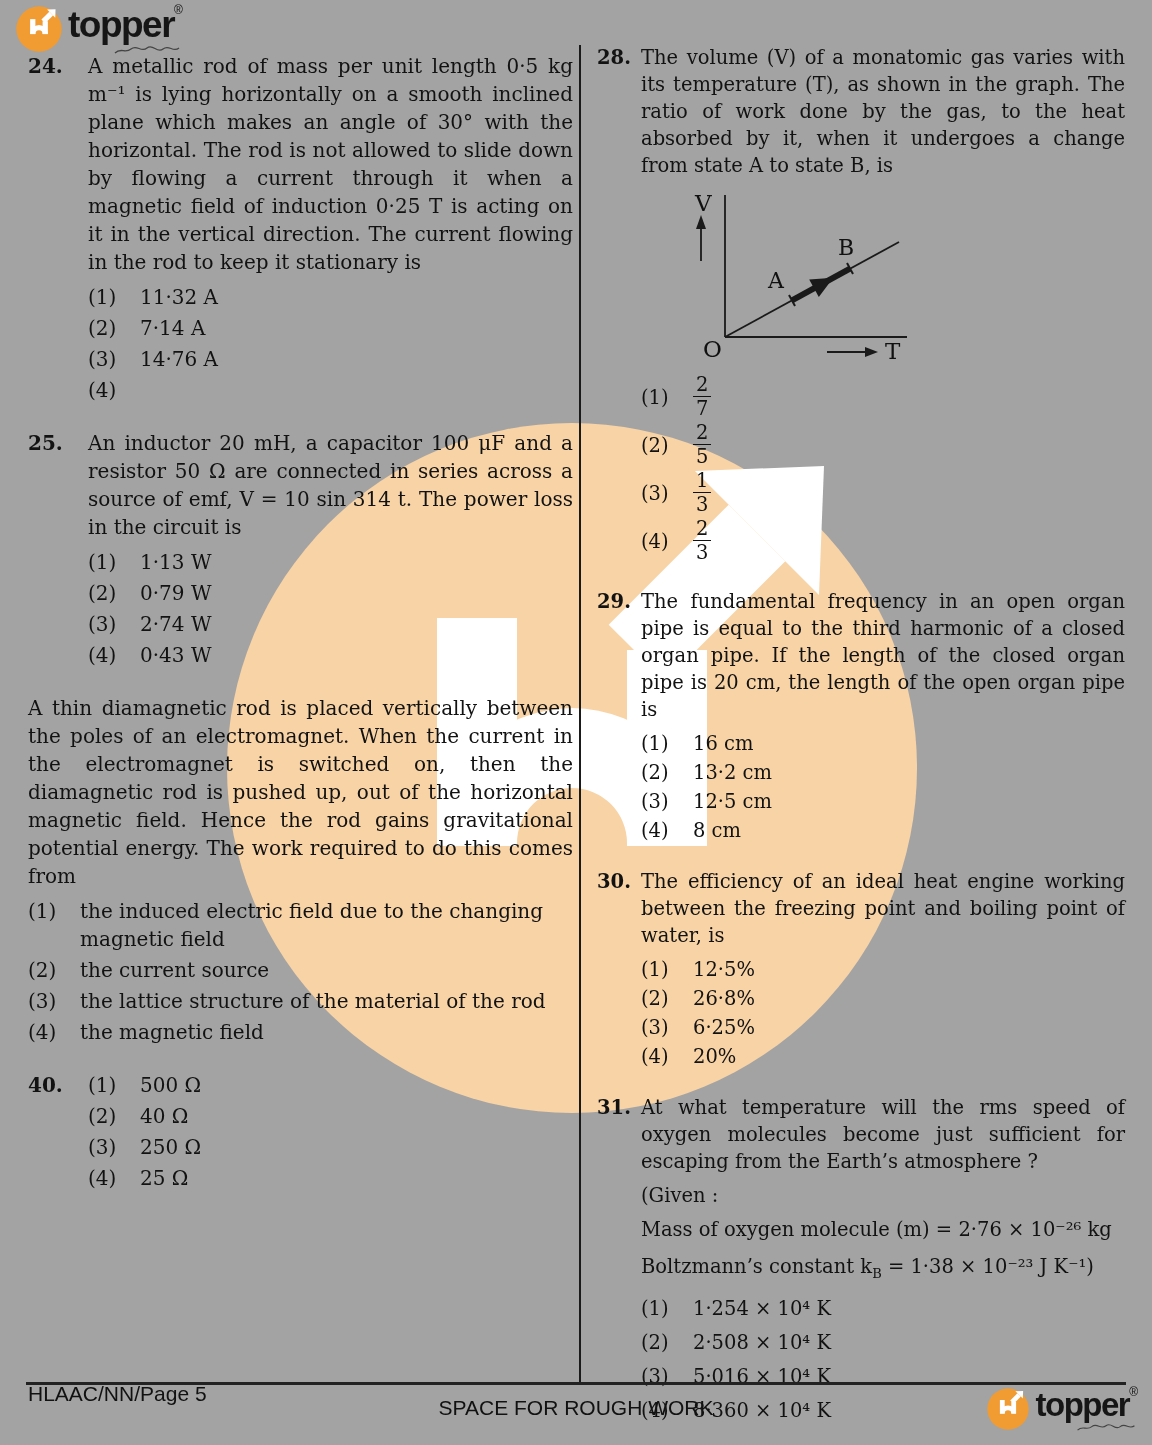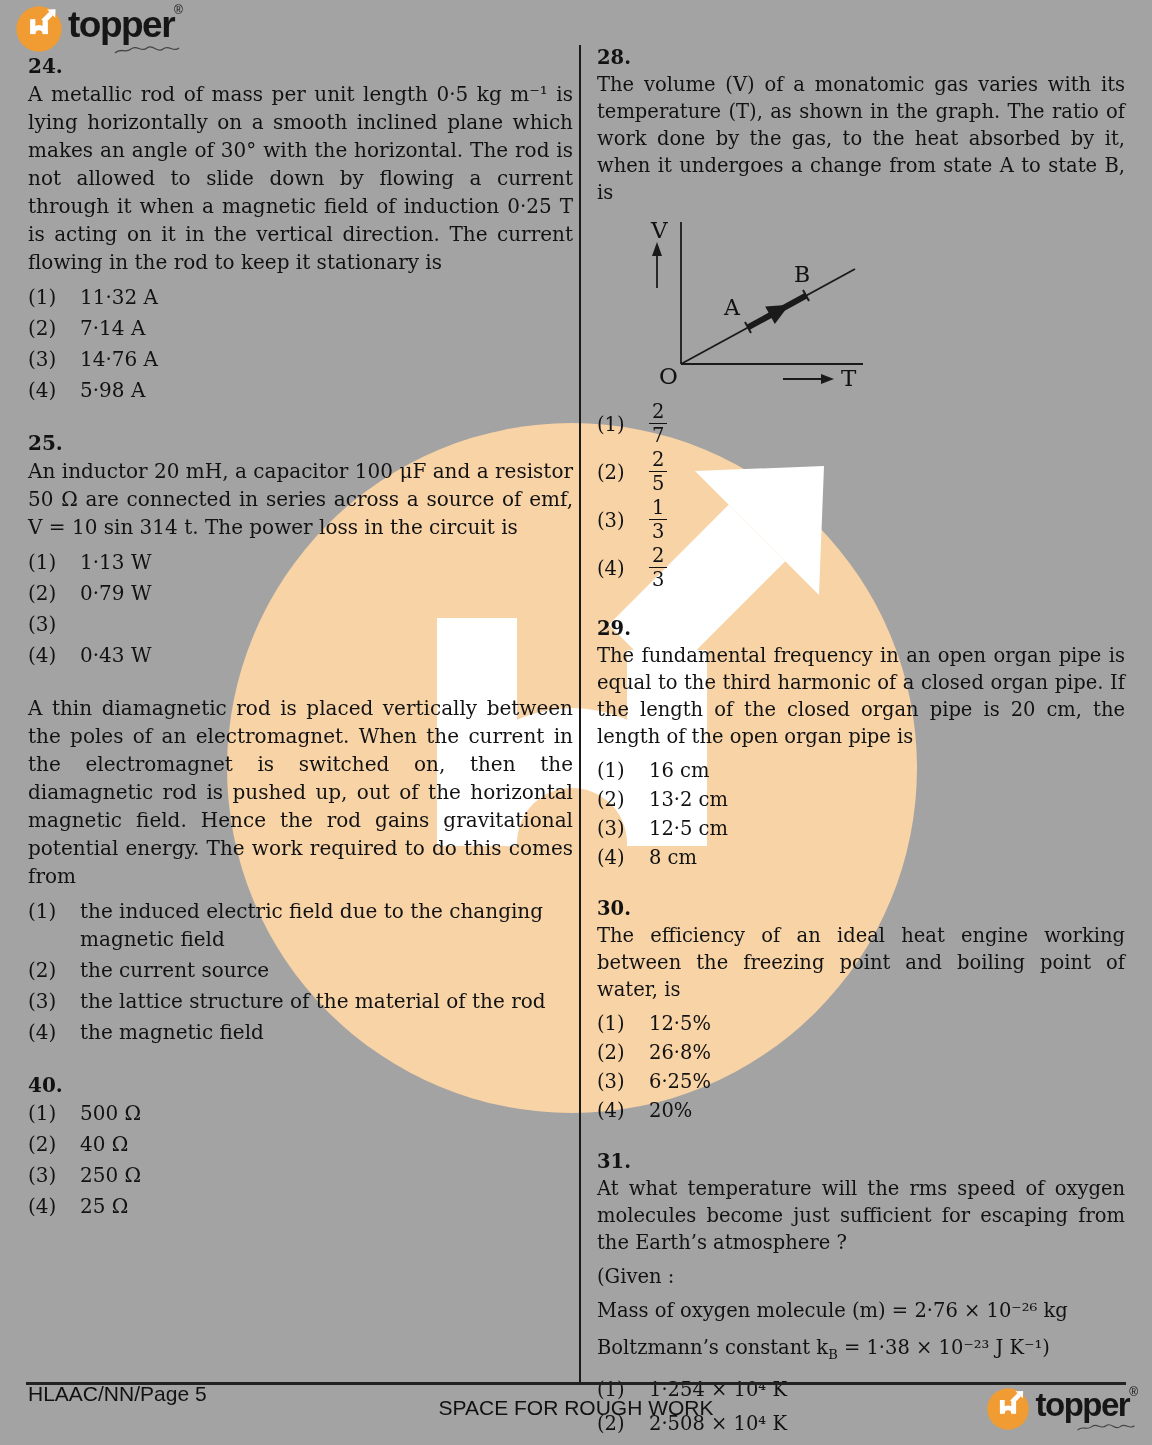--- a/index.html
+++ b/index.html
@@ -23,21 +23,21 @@
   }
   .brand-top .brand-text{font-size:37px;}
   .brand-bottom .brand-text{font-size:33px;}
   .brand-reg{font-family:"Liberation Sans", sans-serif;font-size:12px;vertical-align:top;position:relative;top:-2px;}
   .brand-tagline{display:block;margin-left:auto;margin-top:1px;}
   
   .divider{position:absolute;left:579px;top:45px;width:2px;height:1337px;background:#1a1a1a;z-index:1;}
   .col{position:absolute;z-index:1;}
   .col-left{left:28px;top:52px;width:545px;font-size:20px;line-height:28px;}
   .col-right{left:597px;top:44px;width:528px;font-size:19.5px;line-height:27px;}
-  .question{display:flex;margin-bottom:22px;flex-direction:column;}
+  .question{display:flex;margin-bottom:22px;}
   .col-left .question{margin-bottom:22px;}
   .qnum{flex:none;font-weight:bold;}
   .col-left .qnum{width:60px;}
   .col-right .qnum{width:44px;}
   .qcontent{flex:1;min-width:0;}
   .qbody{margin:0 0 7px 0;text-align:justify;}
   .opt{display:flex;margin-bottom:3px;}
   .optlabel{flex:none;width:52px;}
   .opttext{flex:1;}
   .col-right .opt{margin-bottom:2px;}
@@ -112,39 +112,39 @@
         <div class="opt">
           <span class="optlabel">(2)</span>
           <span class="opttext">7·14 A</span>
         </div>
         <div class="opt">
           <span class="optlabel">(3)</span>
           <span class="opttext">14·76 A</span>
         </div>
         <div class="opt">
           <span class="optlabel">(4)</span>
-          <span class="opttext">5·98 A</span>
         </div>
       </div>
     </section>
 
     <section class="question">
       <div class="qnum">25.</div>
       <div class="qcontent">
         <p class="qbody">An inductor 20 mH, a capacitor 100 μF and a resistor 50 Ω are connected in series across a source of emf, V = 10 sin 314 t. The power loss in the circuit is</p>
         <div class="opt">
           <span class="optlabel">(1)</span>
           <span class="opttext">1·13 W</span>
         </div>
         <div class="opt">
           <span class="optlabel">(2)</span>
           <span class="opttext">0·79 W</span>
         </div>
         <div class="opt">
           <span class="optlabel">(3)</span>
+          <span class="opttext">2·74 W</span>
         </div>
         <div class="opt">
           <span class="optlabel">(4)</span>
           <span class="opttext">0·43 W</span>
         </div>
       </div>
     </section>
 
     <section class="question">
       <div class="qcontent">

